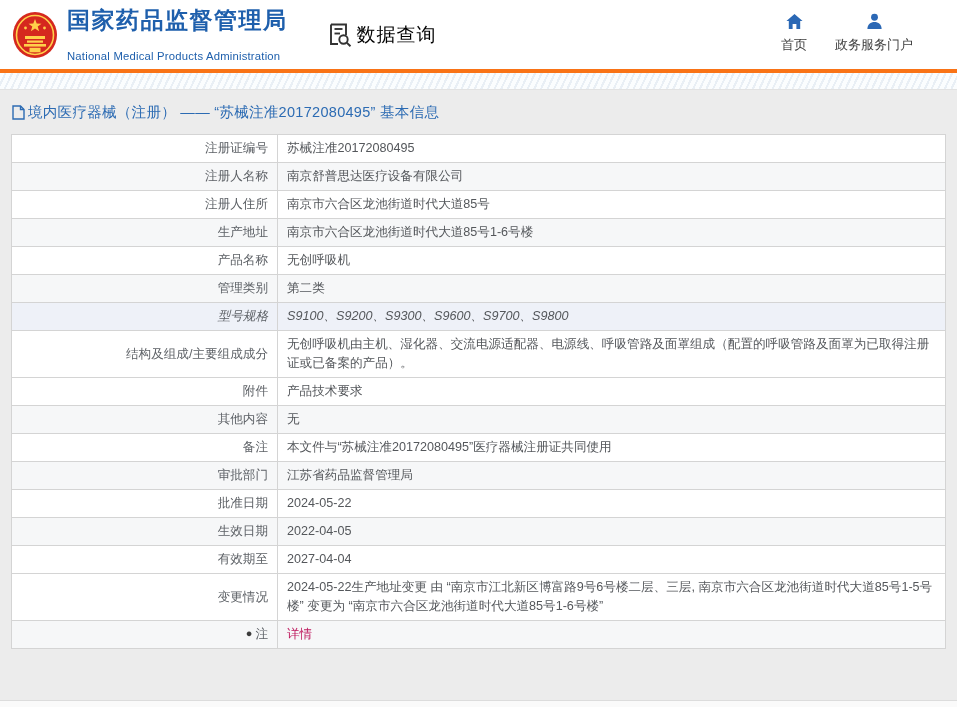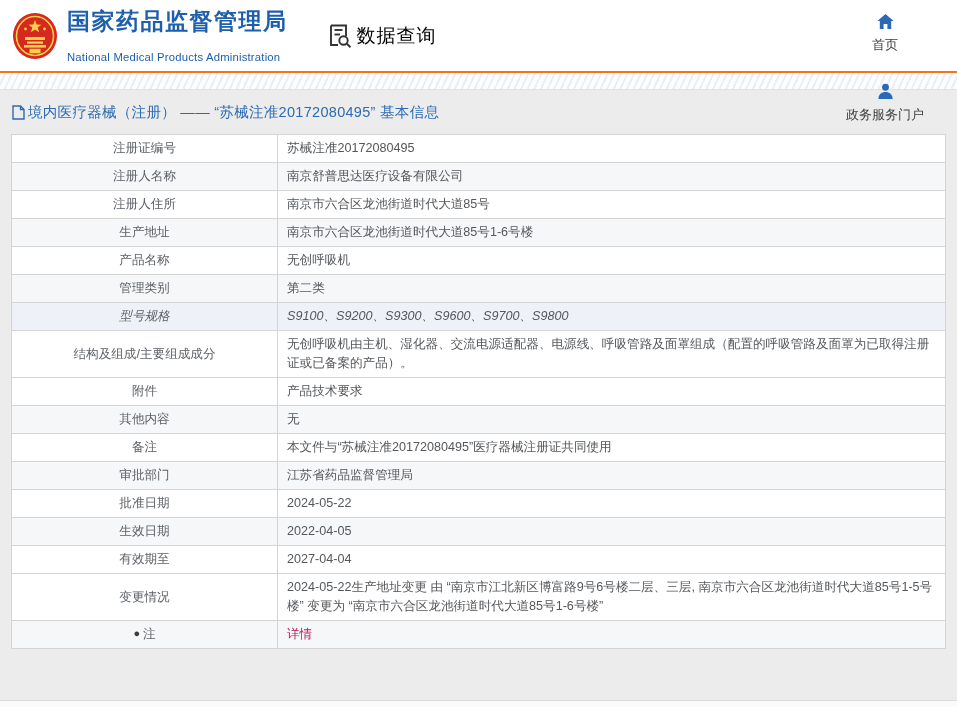--- a/index.html
+++ b/index.html
@@ -1,46 +1,46 @@
 <!DOCTYPE html>
 <html><head>
 <meta charset="utf-8">
 <style>
   * { margin:0; padding:0; box-sizing:border-box; }
   html,body { width:957px; height:707px; }
   body { font-family:"Liberation Sans","DejaVu Sans",sans-serif; background:#ececec; overflow:hidden; }
   .page { position:relative; width:957px; height:707px; background:#ececec; }
 
   
-  .site-header { position:relative; height:73px; background:#ffffff; border-bottom:2px solid #f97316; display:flex; align-items:center; }
+  .site-header { position:relative; height:73px; background:#ffffff; border-bottom:4px solid #f97316; display:flex; align-items:center; }
   .logo { display:flex; align-items:center; margin-left:12px; cursor:pointer; }
   .emblem { width:46px; height:48px; flex:0 0 auto; }
   .logo-text { margin-left:9px; }
   .org-cn { color:#1e5fac; font-size:23px; font-weight:bold; letter-spacing:1.5px; line-height:26px; }
   .org-en { color:#1e5fac; font-size:11.3px; margin-top:17px; letter-spacing:.2px; }
   .data-query { display:flex; align-items:center; margin-left:38px; cursor:pointer; }
   .data-query svg { width:27px; height:27px; }
   .dq-label { font-size:19px; color:#000000; margin-left:4px; letter-spacing:1px; }
-  .top-nav { position:absolute; right:33px; top:12px; display:flex; gap:28px;flex-direction:column; }
+  .top-nav { position:absolute; right:44px; top:12px; display:flex; gap:28px; }
   .nav-item { display:flex; flex-direction:column; align-items:center; cursor:pointer; }
   .nav-item svg { width:19px; height:19px; }
   .nav-label { margin-top:5px; font-size:13px; color:#404040; }
 
   
   .stripe-band { height:17px; background:repeating-linear-gradient(115deg,#fbfdfe 0 4px,#e9eff5 4px 6px); border-bottom:1px solid #e2e2e2; }
 
   
   .page-title { display:flex; align-items:center; margin:13px 0 12px 12px; }
   .page-title svg { width:13px; height:15px; flex:0 0 auto; }
   .title-text { margin-left:3px; font-size:14.5px; color:#2c6bb3; letter-spacing:.3px; }
 
   
   table.info { width:935px; margin-left:11px; border-collapse:collapse; background:#fff; table-layout:fixed; }
   table.info td { border:1px solid #d4d4d4; font-size:12.6px; vertical-align:middle; line-height:19px; padding:4px 9px; }
-  td.label { width:266px; text-align:center; color:#5d6166; }
+  td.label { width:266px; text-align:right; color:#5d6166; }
   td.value { color:#54575b; text-align:left; padding-left:11px; }
   tr { height:28px; }
   tr.shade-gray td { background:#f6f7f8; }
   tr.shade-blue td { background:#eef1f8;font-style:italic; }
   a.detail-link { color:#be185d; text-decoration:none; cursor:pointer; }
   .note-pin-icon { display:inline-block; color:#3c3c3c; font-size:11px; margin-right:3px; transform:translateY(-1px); }
 
   .footer-strip { position:absolute; left:0; bottom:0; width:100%; height:7px; background:#fafafa; border-top:1px solid #dcdcdc; }
 </style>
 </head>

